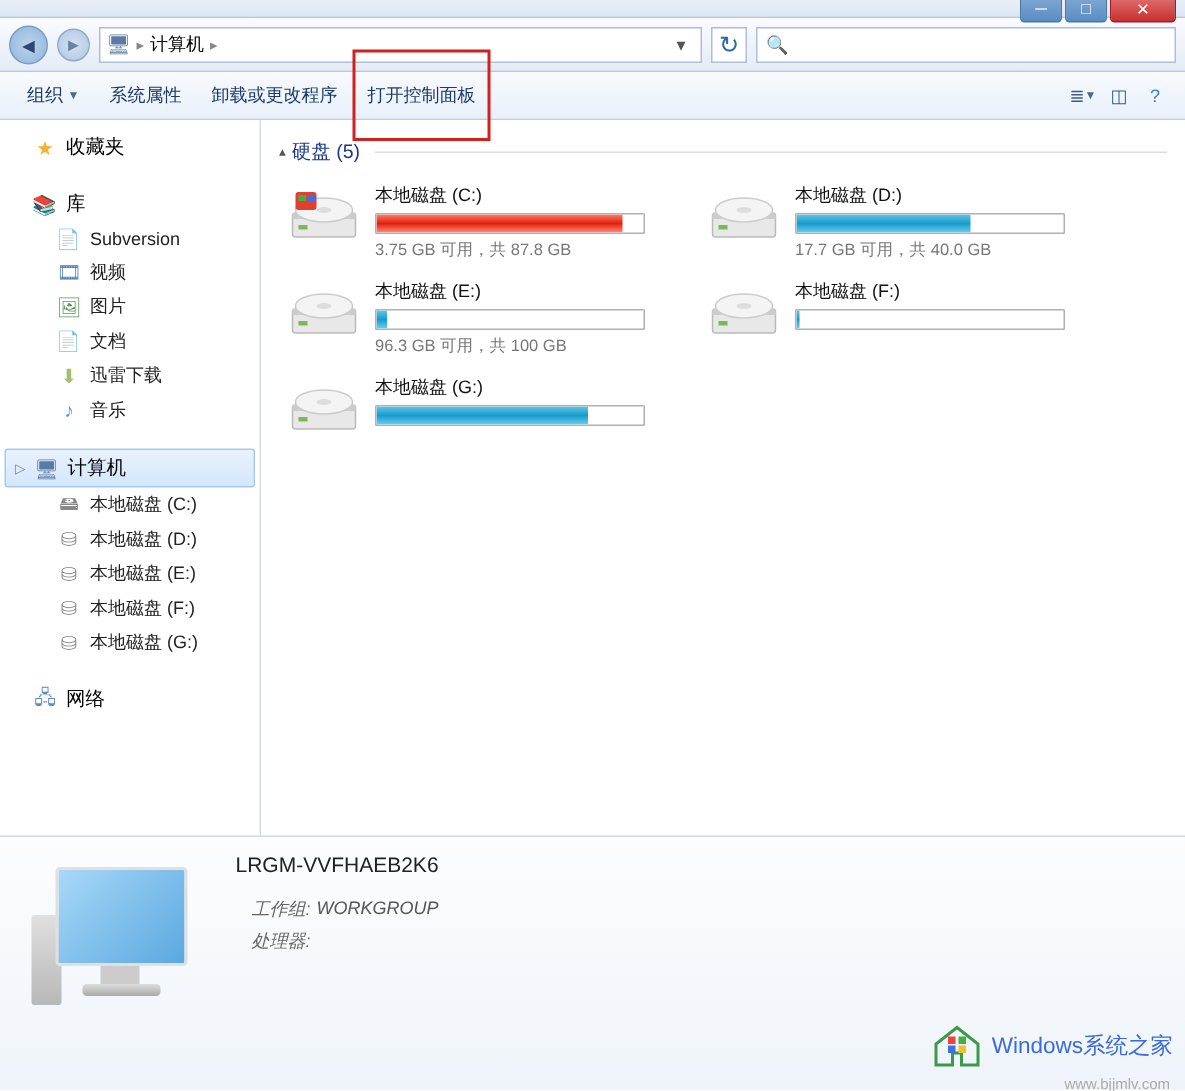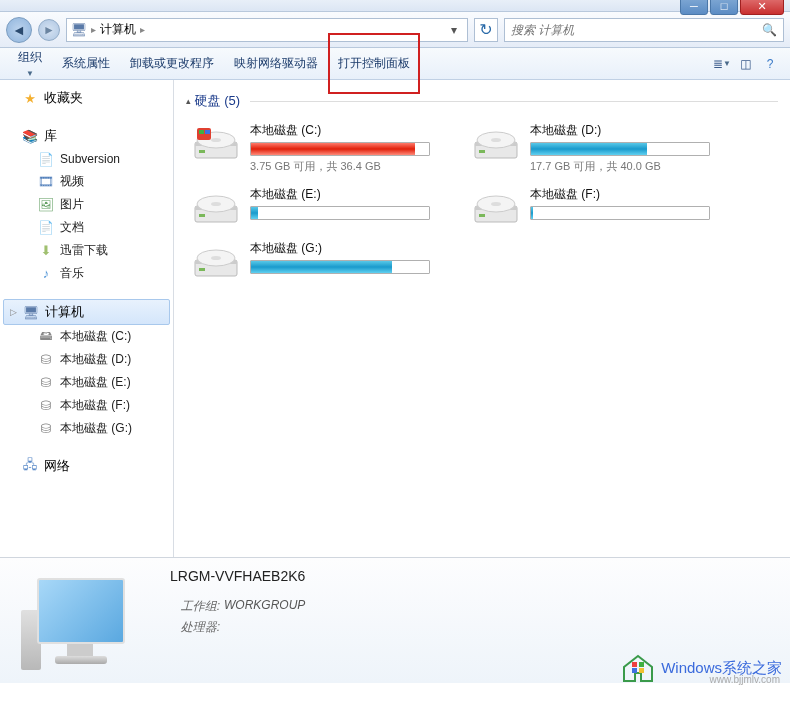--- a/index.html
+++ b/index.html
@@ -19,21 +19,21 @@
 .nav-fwd { width:22px; height:22px; border-radius:50%; background: radial-gradient(#d5e2f2,#aec6e2); border:1px solid #92acc8; display:flex; align-items:center; justify-content:center; color:#6a84a0; font-size:12px; cursor:pointer;}
 .addressbar { flex:1; height:24px; background:#fff; border:1px solid #aebfd4; display:flex; align-items:center; padding:0 4px; gap:4px; font-size:12px; }
 .ab-drop { width:18px; color:#555; text-align:center; cursor:pointer; }
 .refresh-btn { width:24px; height:24px; border:1px solid #aebfd4; background:#fff; display:flex; align-items:center; justify-content:center; color:#2a6aa8; cursor:pointer; }
 .searchbox { width:280px; height:24px; background:#fff; border:1px solid #aebfd4; display:flex; align-items:center; padding:0 6px; font-size:12px; }
 .searchbox input { border:none; outline:none; flex:1; font-size:12px; color:#888; font-style:italic; }
 .search-icon { color:#6a84a0; font-size:12px; }
 
 
 .toolbar { height:32px; background: linear-gradient(#f7fafd,#e8f0fa); border-bottom:1px solid #c0d0e4; display:flex; align-items:center; padding:0 8px; gap:0; font-size:12px; color:#1a3a6a; }
-.tb-item { padding:4px 10px; cursor:pointer; display:flex; align-items:center; gap:3px;flex-direction:column; }
+.tb-item { padding:4px 10px; cursor:pointer; display:flex; align-items:center; gap:3px; }
 .tb-drop { font-size:8px; color:#4a6a8a; }
 .tb-highlighted { border:2px solid #d02020; padding:20px 8px; }
 .tb-spacer { flex:1; }
 .tb-icon-btn { width:24px; height:24px; display:flex; align-items:center; justify-content:center; cursor:pointer; color:#3a5a8a; }
 
 
 .main { display:flex; height: calc(100% - 12px - 36px - 32px - 170px); }
 .sidebar { width:174px; background:#fff; border-right:1px solid #d8dde4; overflow-y:auto; padding-top:6px; }
 .tree-group { margin-bottom:14px; }
 .tree-header { display:flex; align-items:center; gap:6px; padding:3px 8px 3px 22px; font-size:13px; cursor:pointer; position:relative; }
@@ -63,30 +63,30 @@
 .drive-icon { width:48px; height:42px; display:flex; align-items:center; justify-content:center; }
 .drive-body { flex:1; }
 .drive-name { font-size:12px; color:#111; margin-bottom:3px; }
 .drive-bar { width:180px; height:14px; border:1px solid #b0b0b0; background:#fff; border-radius:1px; overflow:hidden; margin-bottom:3px; }
 .drive-fill { height:100%; }
 .fill-red { background: linear-gradient(#ff7a6a,#e0200a,#ff8a7a);}
 .fill-blue { background: linear-gradient(#58c8e8,#1a9acc,#60d0f0);}
 .drive-info { font-size:11px; color:#777; }
 
 
-.details { height:126px; border-top:1px solid #d0d6de; background: linear-gradient(#fdfdfe,#eef4fa); display:flex; padding:8px 14px; gap:26px; position:relative; }
+.details { height:170px; border-top:1px solid #d0d6de; background: linear-gradient(#fdfdfe,#eef4fa); display:flex; padding:8px 14px; gap:13px; position:relative; }
 .details-img { width:130px; height:130px; display:flex; align-items:center; justify-content:center; }
 .details-info { flex:1; padding-top:2px; font-size:12px; color:#333; }
 .details-name { font-size:14px; color:#222; margin-bottom:14px; }
 .details-row { display:flex; gap:4px; margin-bottom:4px;font-style:italic; }
 .dr-label { width:50px; text-align:right; color:#666; }
 .dr-val { color:#555; }
 
 
-.watermark { position:absolute; right:8px; bottom:0; display:flex; align-items:center; gap:6px; font-size:15px; color:#3a6adc;justify-content:flex-end; }
+.watermark { position:absolute; right:8px; bottom:15px; display:flex; align-items:center; gap:6px; font-size:15px; color:#3a6adc;justify-content:flex-end; }
 .wm-sub { font-size:10px; color:#aaa; position:absolute; right:10px; bottom:-2px;}
 
 
 .monitor { width:120px; height:110px; position:relative; }
 .mon-screen { width:88px; height:66px; background: linear-gradient(135deg,#a8d8f8,#5aa8e0); border:2px solid #e0e0e0; border-radius:3px; position:absolute; top:2px; left:18px; }
 .mon-stand { width:26px; height:14px; background:#ccc; position:absolute; top:68px; left:48px; }
 .mon-base { width:52px; height:8px; background: linear-gradient(#ddd,#aaa); border-radius:3px; position:absolute; top:80px; left:36px;}
 .mon-tower { width:20px; height:60px; background: linear-gradient(#e0e0e0,#b8b8b8); border-radius:2px; position:absolute; top:34px; left:2px; }
 
 
@@ -109,33 +109,31 @@
   <div class="addressbar">
     <span class="ico ico-comp">🖥</span>
     <span style="color:#888;font-size:10px;">▸</span>
     <span>计算机</span>
     <span style="color:#888;font-size:10px;">▸</span>
     <span style="flex:1"></span>
     <span class="ab-drop">▾</span>
   </div>
   <div class="refresh-btn">↻</div>
   <div class="searchbox">
-    <input placeholder="搜索 计算机" style="">
     <span class="search-icon">🔍</span>
   </div>
 </div>
 
 <div class="toolbar">
   <div class="tb-item">
     <span>组织</span>
     <span class="tb-drop">▼</span>
   </div>
   <div class="tb-item">系统属性</div>
   <div class="tb-item">卸载或更改程序</div>
-  <div class="tb-item">映射网络驱动器</div>
   <div class="tb-item tb-highlighted">打开控制面板</div>
   <div class="tb-spacer"></div>
   <div class="tb-icon-btn">≣<span class="tb-drop">▼</span></div>
   <div class="tb-icon-btn">◫</div>
   <div class="tb-icon-btn" style="color:#3a7ac8;">?</div>
 </div>
 
 <div class="main">
 
   <div class="sidebar">
@@ -237,21 +235,21 @@
     <rect x="4" y="4" width="14" height="12" rx="2" fill="#e04030"></rect>
               <rect x="6" y="6" width="5" height="4" fill="#40b040"></rect>
               <rect x="12" y="6" width="5" height="4" fill="#4070e0"></rect>
   </svg>
           </div>
     <div class="drive-body">
       <div class="drive-name">本地磁盘 (C:)</div>
       <div class="drive-bar">
         <div class="drive-fill fill-red" style="width:92%"></div>
       </div>
-      <div class="drive-info">3.75 GB 可用，共 36.4 GB</div>
+      <div class="drive-info">3.75 GB 可用，共 87.8 GB</div>
     </div>
         </div>
         <div class="drive">
     <div class="drive-icon">
             <svg class="disk-svg" viewBox="0 0 46 38">
     <rect x="2" y="18" width="42" height="16" rx="2" fill="#e8e8e8" stroke="#bbb"></rect>
     <rect x="2" y="18" width="42" height="4" fill="#ccc"></rect>
     <ellipse cx="23" cy="16" rx="19" ry="8" fill="#f4f4f4" stroke="#ccc"></ellipse>
     <ellipse cx="23" cy="16" rx="5" ry="2" fill="#ddd"></ellipse>
     <rect x="6" y="26" width="6" height="3" fill="#7ab85a"></rect>
@@ -275,20 +273,21 @@
     <ellipse cx="23" cy="16" rx="5" ry="2" fill="#ddd"></ellipse>
     <rect x="6" y="26" width="6" height="3" fill="#7ab85a"></rect>
 
   </svg>
           </div>
     <div class="drive-body">
       <div class="drive-name">本地磁盘 (E:)</div>
       <div class="drive-bar">
         <div class="drive-fill fill-blue" style="width:4%"></div>
       </div>
+      <div class="drive-info">96.3 GB 可用，共 100 GB</div>
     </div>
         </div>
         <div class="drive">
     <div class="drive-icon">
             <svg class="disk-svg" viewBox="0 0 46 38">
     <rect x="2" y="18" width="42" height="16" rx="2" fill="#e8e8e8" stroke="#bbb"></rect>
     <rect x="2" y="18" width="42" height="4" fill="#ccc"></rect>
     <ellipse cx="23" cy="16" rx="19" ry="8" fill="#f4f4f4" stroke="#ccc"></ellipse>
     <ellipse cx="23" cy="16" rx="5" ry="2" fill="#ddd"></ellipse>
     <rect x="6" y="26" width="6" height="3" fill="#7ab85a"></rect>

